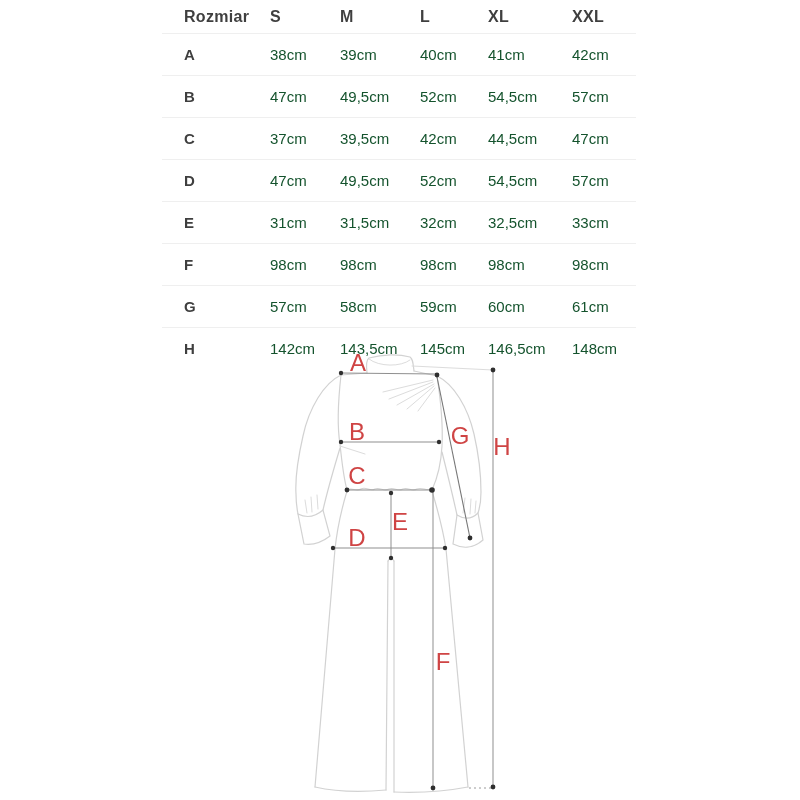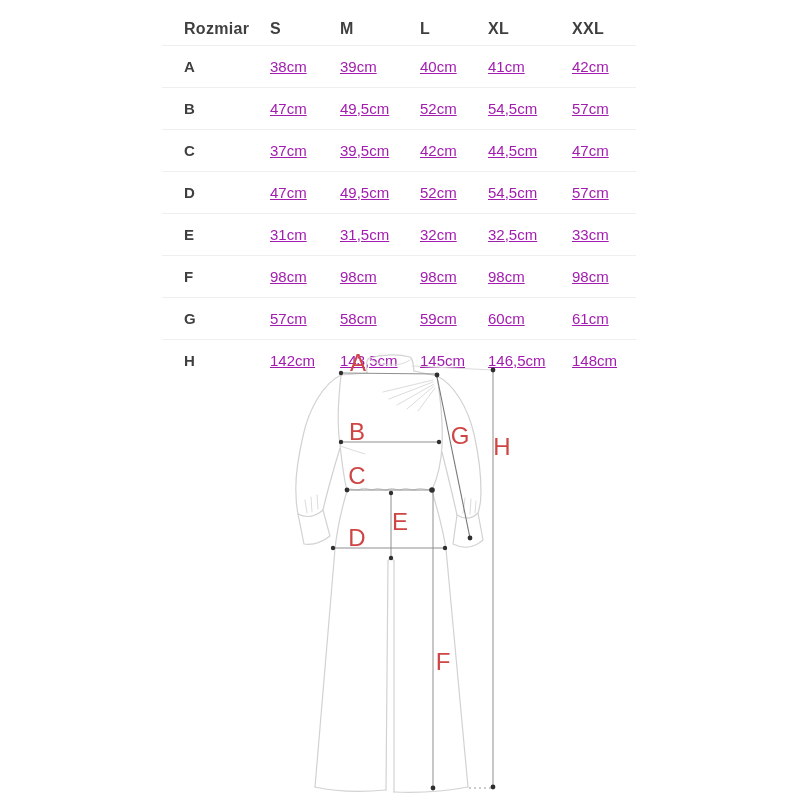--- a/index.html
+++ b/index.html
@@ -1,31 +1,31 @@
 <!DOCTYPE html>
 <html><head>
 <meta charset="utf-8">
 <style>
   html,body{margin:0;padding:0;background:#ffffff;}
   .screen{
     position:relative;width:800px;height:800px;background:#ffffff;overflow:hidden;
     font-family:"Liberation Sans",sans-serif;
   }
   
-  .size-table{position:absolute;left:162px;top:12px;width:474px;}
+  .size-table{position:absolute;left:162px;top:0;width:474px;}
   .sc-row{
     display:grid;grid-template-columns:108px 70px 80px 68px 84px 64px;
     align-items:center;height:41px;border-bottom:1px solid #efefef;
   }
   .sc-row.sc-head{height:33px;}
   .sc-row:last-of-type{border-bottom:none;}
   .sc-label{padding-left:22px;font-size:15px;font-weight:700;color:#3f3f3f;letter-spacing:.3px;}
   .sc-head .sc-label{font-size:16px;}
   .sc-size{font-size:16px;font-weight:700;color:#3f3f3f;letter-spacing:.3px;}
-  .sc-val{font-size:15px;font-weight:400;color:#a21caf;text-decoration:underline;}
+  .sc-val{font-size:15px;font-weight:400;color:#14532d;}
   
   .diagram{position:absolute;left:280px;top:350px;width:240px;height:450px;}
   .garment{stroke:#d2d2d2;fill:none;stroke-width:1.2;stroke-linecap:round;}
   .garment-faint{stroke:#dcdcdc;fill:none;stroke-width:1;stroke-linecap:round;}
   .measure{stroke:#8f8f8f;fill:none;stroke-width:1;}
   .measure-dark{stroke:#777777;fill:none;stroke-width:1.1;}
   .measure-dash{stroke:#9a9a9a;fill:none;stroke-width:1;stroke-dasharray:2,3;}
   .dot{fill:#2f2f2f;stroke:none;}
   .mlabel{font-family:"Liberation Sans",sans-serif;font-size:24px;font-weight:400;text-anchor:middle;}
 </style>

